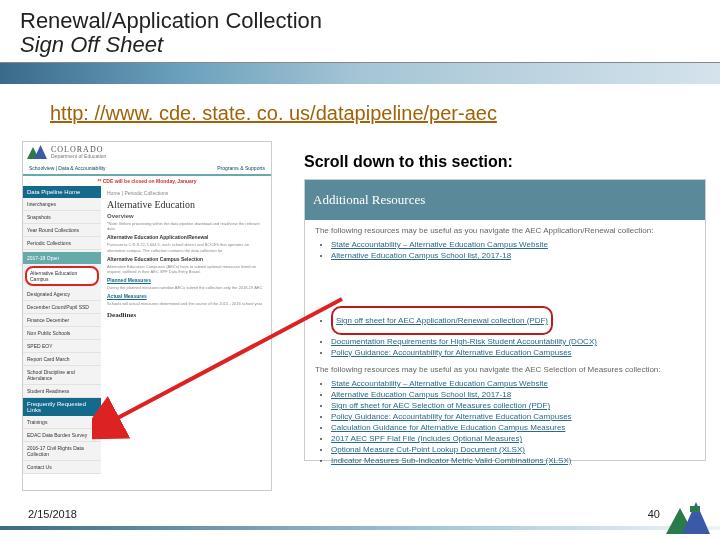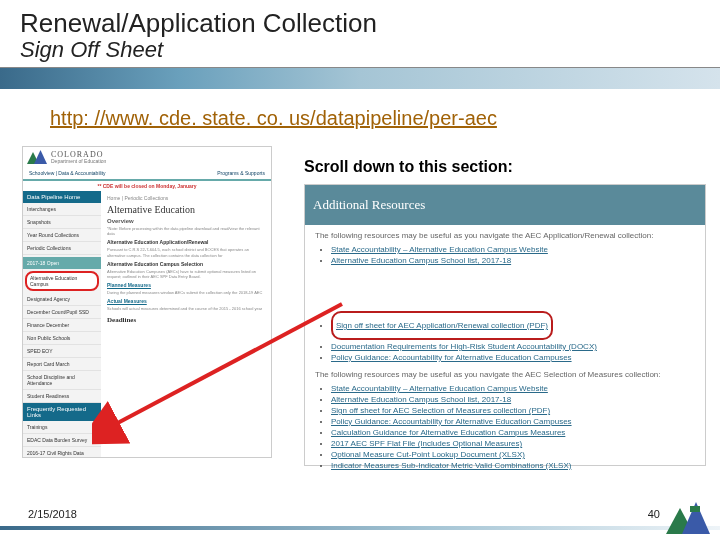--- a/index.html
+++ b/index.html
@@ -1,28 +1,28 @@
 <!DOCTYPE html>
 <html><head>
 <meta charset="utf-8">
 <style>
   * { margin: 0; padding: 0; box-sizing: border-box; }
   body { width: 720px; height: 540px; font-family: Arial, sans-serif; background: #fff; position: relative; overflow: hidden; }
 
   .header { padding: 8px 20px 0 20px; }
-  .title-main { font-size: 26px; color: #222; font-weight: 400; }
+  .title-main { font-size: 22px; color: #222; font-weight: 400; }
   .title-sub { font-size: 22px; color: #222; font-style: italic; font-weight: 400; margin-top: -2px; }
   .header-rule { height: 22px; margin-top: 4px; background: linear-gradient(90deg, #3a6a8a 0%, #6aa0bc 25%, #a5c5d5 50%, #d5e3ec 100%); border-top: 1px solid #888; }
 
   .url { margin: 18px 0 0 50px; font-size: 20px; color: #a16207; text-decoration: underline; }
 
   .content { position: relative; margin: 16px 0 0 22px; display: flex; }
 
   
-  .shot-left { width: 250px; height: 312px; background: #fff; border: 1px solid #ccc; font-size: 6px; color: #555; position: relative; overflow: hidden; }
+  .shot-left { width: 250px; height: 350px; background: #fff; border: 1px solid #ccc; font-size: 6px; color: #555; position: relative; overflow: hidden; }
   .co-band { display: flex; align-items: center; gap: 4px; padding: 3px 4px; }
   .co-tri { width: 20px; height: 14px; position: relative; }
   .co-tri svg { width: 100%; height: 100%; }
   .co-txt { font-family: Georgia, serif; letter-spacing: 1px; font-size: 8px; color: #555; }
   .co-sub { font-size: 5px; color: #777; margin-top: -1px; }
   .nav-row { display: flex; justify-content: space-between; padding: 3px 6px; border-bottom: 2px solid #6aa; font-size: 5px; color: #146; }
   .shot-body { display: flex; }
   .side { width: 78px; background: #f3f3f3; }
   .side-hd { background: #146a8a; color: #fff; padding: 3px 4px; font-size: 6px; }
   .side-item { padding: 3px 4px; font-size: 5px; color: #333; border-bottom: 1px solid #e2e2e2; }

